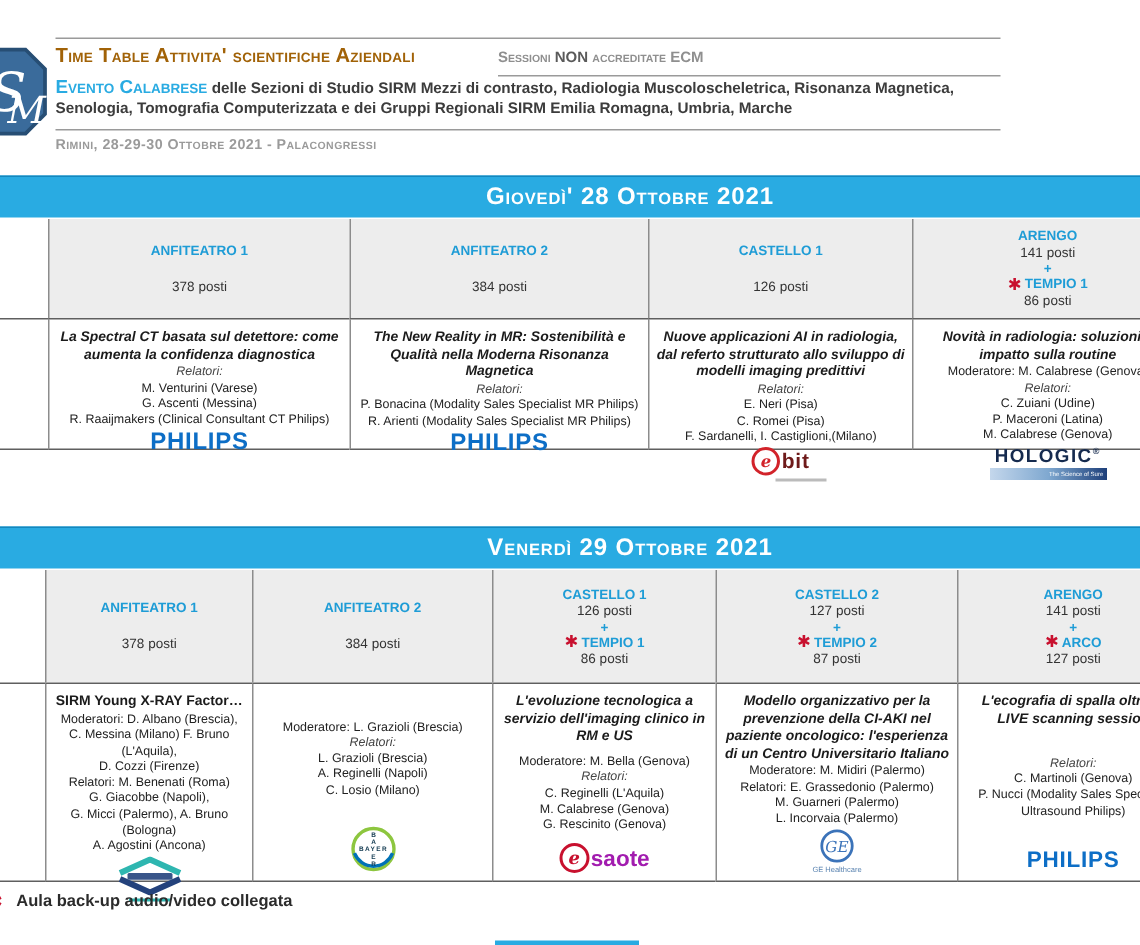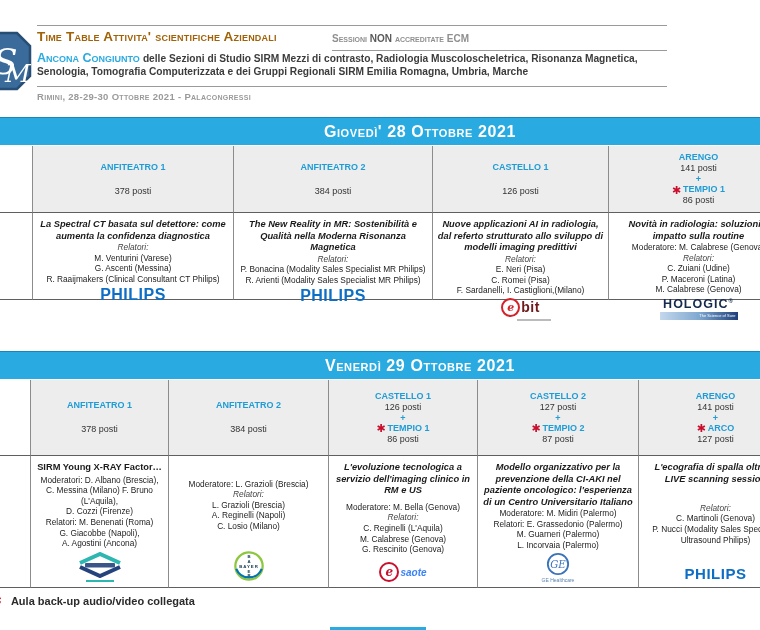--- a/index.html
+++ b/index.html
@@ -74,21 +74,21 @@
   .eb-bit{font-weight:bold;font-size:14px;color:#6E1A1A;letter-spacing:.5px;margin-left:1px;}
   .eb-tag{width:34px;height:2px;background:#bbb;margin:2px 0 0 26px;}
   .holo{font-weight:bold;font-size:12.5px;color:#152A4E;letter-spacing:1px;}
   .holo sup{font-size:6px;}
   .holo-bar{width:78px;height:8px;margin-top:1px;background:linear-gradient(90deg,#c4d7ec,#7FA8D0 50%,#1D3F7A);
             display:flex;align-items:center;justify-content:flex-end;padding-right:2px;box-sizing:border-box;}
   .holo-tag{font-size:4px;color:#fff;white-space:nowrap;}
   .esaote{display:flex;align-items:center;}
   .es-e{width:16px;height:16px;border:2px solid #C8102E;border-radius:50%;color:#C8102E;
         font:italic bold 12px "DejaVu Serif",serif;display:flex;align-items:center;justify-content:center;}
-  .es-rest{font-weight:bold;font-size:10px;color:#3b82f6;margin-left:1px;font-style:italic;}
+  .es-rest{font-weight:bold;font-size:15px;color:#a21caf;margin-left:1px;}
   .hex-tag{width:28px;height:2px;background:#2EB6B0;margin-top:2px;}
   .ge-cap{font-size:5px;color:#5B84B1;margin-top:1px;}
 </style>
 </head>
 <body>
 
 <div class="page">
 
   <div class="rule r-top"></div>
   <div class="rule r-mid"></div>
@@ -100,21 +100,21 @@
     <text x="21" y="51" font-size="25" fill="#ffffff" font-family="DejaVu Serif, serif" font-style="italic">M</text>
   </svg>
 
   <div class="h-title">Time Table Attivita' scientifiche Aziendali</div>
   <div class="h-right">
     <span>Sessioni</span>
     <b>NON</b>
     <span>accreditate ECM</span>
   </div>
   <div class="h-event">
-    <span class="ev-label">Ancona Congiunto</span><span>delle Sezioni di Studio SIRM Mezzi di contrasto, Radiologia Muscoloscheletrica, Risonanza Magnetica, Senologia, Tomografia Computerizzata e dei Gruppi Regionali SIRM Emilia Romagna, Umbria, Marche</span>
+    <span class="ev-label">Evento Calabrese</span><span>delle Sezioni di Studio SIRM Mezzi di contrasto, Radiologia Muscoloscheletrica, Risonanza Magnetica, Senologia, Tomografia Computerizzata e dei Gruppi Regionali SIRM Emilia Romagna, Umbria, Marche</span>
   </div>
   <div class="h-venue">Rimini, 28-29-30 Ottobre 2021 - Palacongressi</div>
 
   <div class="band" style="top:117px">
     <span class="band-text">Giovedì'  28 Ottobre 2021</span>
   </div>
 
   <div class="hcell time t1c0 r1h"></div>
   <div class="hcell t1c1 r1h">
     <div class="rname">ANFITEATRO 1</div>
@@ -262,20 +262,21 @@
   <div class="ccell time t2c0 r2c"></div>
 
   <div class="ccell t2c1 r2c">
     <div class="stitle roman">SIRM Young X-RAY Factor…</div>
     <div class="mid">
       <div class="sline">Moderatori: D. Albano (Brescia),</div>
       <div class="sline">C. Messina (Milano) F. Bruno (L'Aquila),</div>
       <div class="sline">D. Cozzi (Firenze)</div>
       <div class="sline">Relatori: M. Benenati (Roma)</div>
       <div class="sline">G. Giacobbe (Napoli),</div>
+      <div class="sline">G. Micci (Palermo), A. Bruno (Bologna)</div>
       <div class="sline">A. Agostini (Ancona)</div>
     </div>
     <div class="slogo">
       <svg width="44" height="26" viewBox="0 0 44 26">
         <polyline points="2,11 22,2 42,11" fill="none" stroke="#2EB6B0" stroke-width="4"></polyline>
         <polyline points="2,15 22,24 42,15" fill="none" stroke="#24427C" stroke-width="4"></polyline>
         <rect x="7" y="11" width="30" height="4.5" rx="1" fill="#24427C" opacity="0.9"></rect>
       </svg>
       <span class="hex-tag"></span>
     </div>

